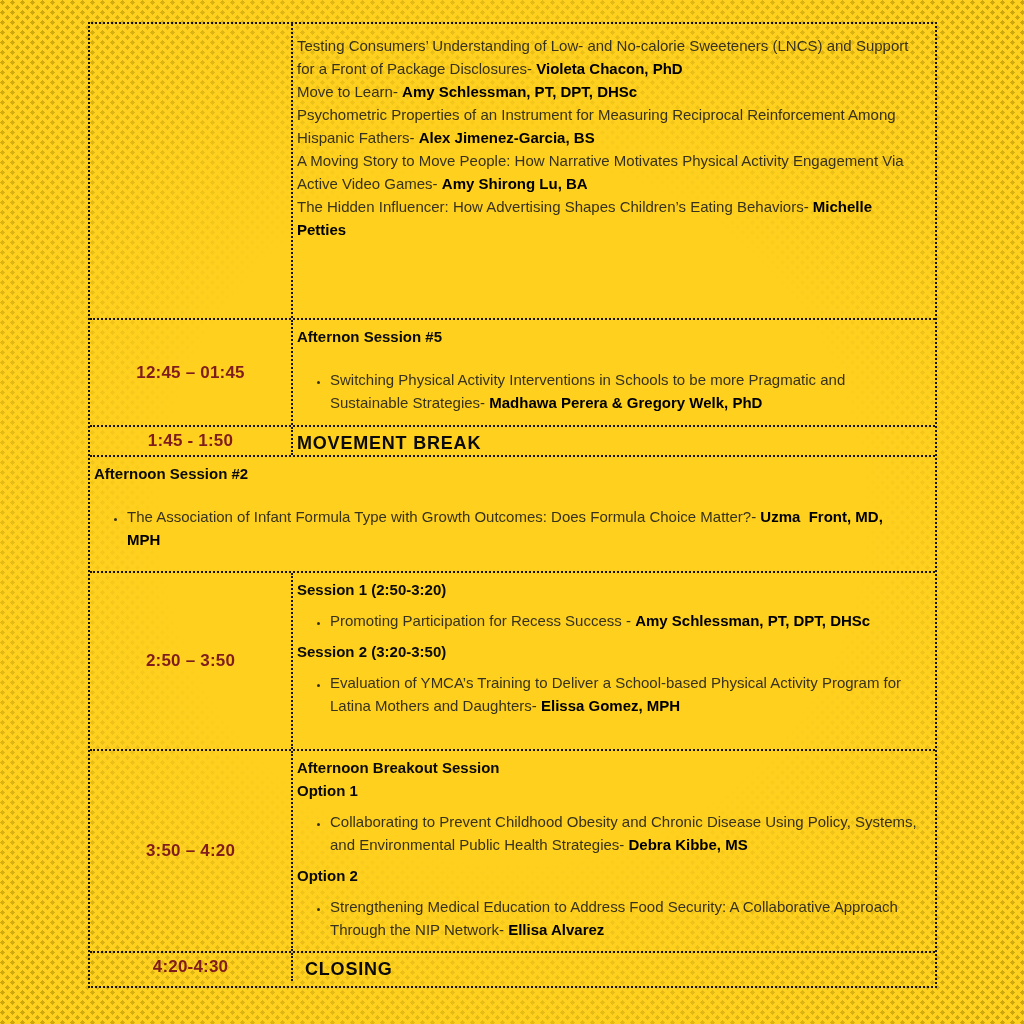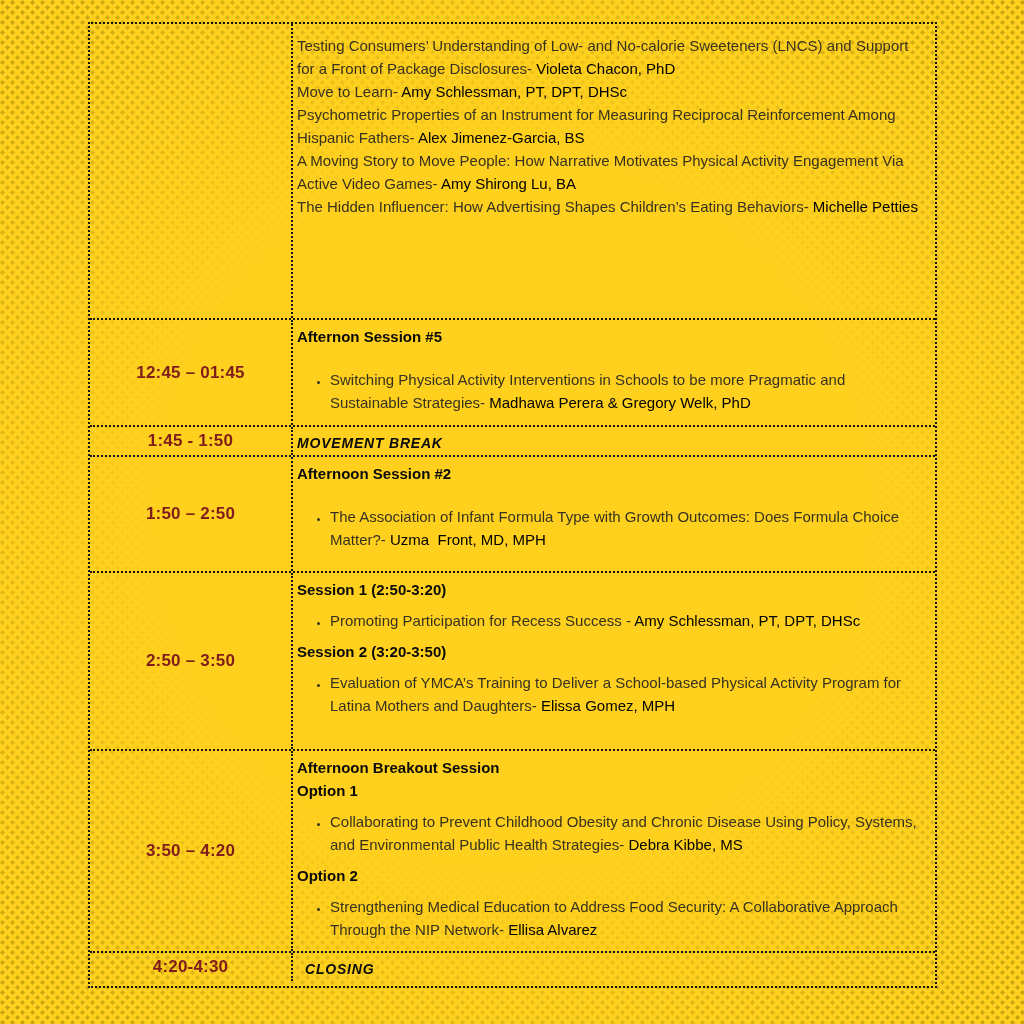--- a/index.html
+++ b/index.html
@@ -53,23 +53,23 @@
   }
   .content{
     flex:1;
     padding:5px 10px 0 4px;
     font-size:15px;line-height:23px;color:#37321f;
   }
   .r1 .content{padding-top:10px;}
   .content p{margin:0;}
   .item{margin:0 0 17px 0;}
   .hdr{font-weight:800;color:#0a0a0a;}
-  .caps{letter-spacing:.8px;font-size:14px;display:flex;align-items:center;height:100%;font-style:italic;}
+  .caps{letter-spacing:.8px;font-size:18px;display:flex;align-items:center;height:100%;}
   .r7 .content{padding-left:12px;}
-  .speaker{font-weight:400;color:#000;white-space:pre-wrap;}
+  .speaker{font-weight:700;color:#000;white-space:pre-wrap;}
   ul{margin:8px;padding:0 0 0 25px;list-style:disc;}
   li{margin:0;}
   li::marker{font-size:.75em;color:#37321f;}
   .gap{margin-top:20px;}
   .gap18{margin-top:18px;}
 </style>
 </head>
 <body>
 
 <div class="halftone"></div>
@@ -99,21 +99,20 @@
   </div>
 
   <div class="row r3">
     <div class="cell time">1:45 - 1:50</div>
     <div class="cell content">
       <p class="hdr caps">MOVEMENT BREAK</p>
     </div>
   </div>
 
   <div class="row r4">
-    <div class="cell time">1:50 – 2:50</div>
     <div class="cell content">
       <p class="hdr">Afternoon Session #2</p>
       <ul class="gap">
         <li><span>The Association of Infant Formula Type with Growth Outcomes: Does Formula Choice Matter?- </span><strong class="speaker">Uzma  Front, MD, MPH</strong></li>
       </ul>
     </div>
   </div>
 
   <div class="row r5">
     <div class="cell time">2:50 – 3:50</div>

